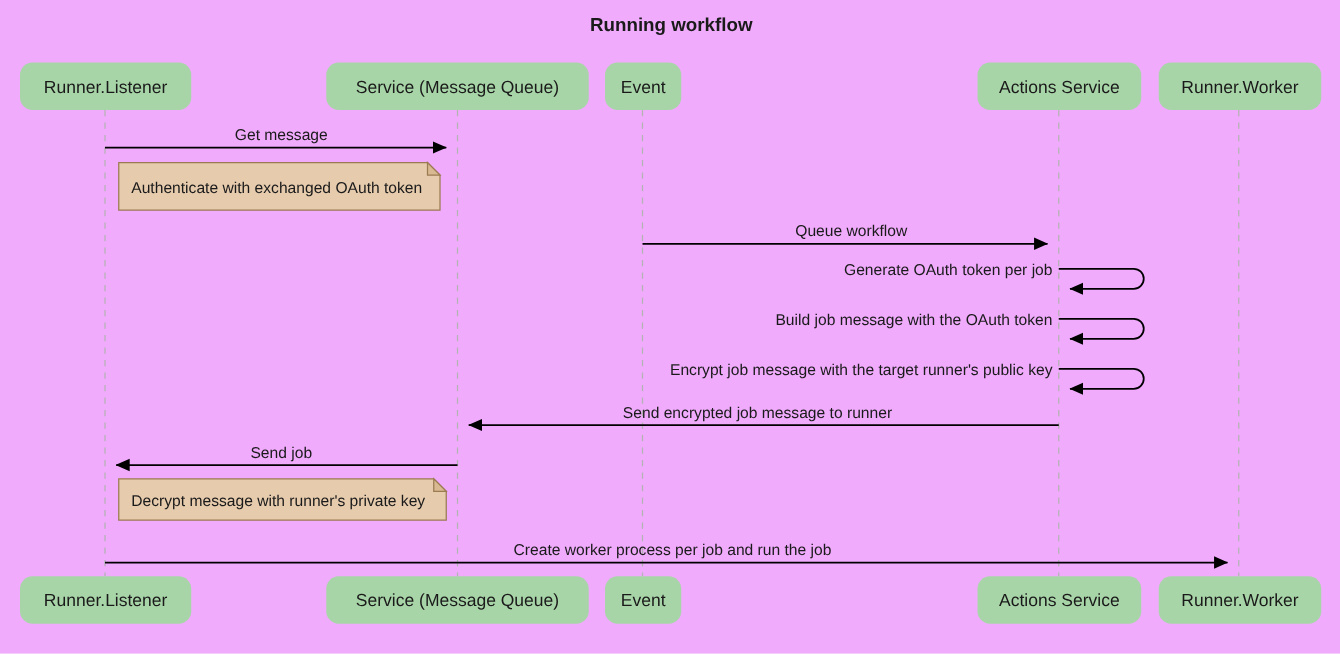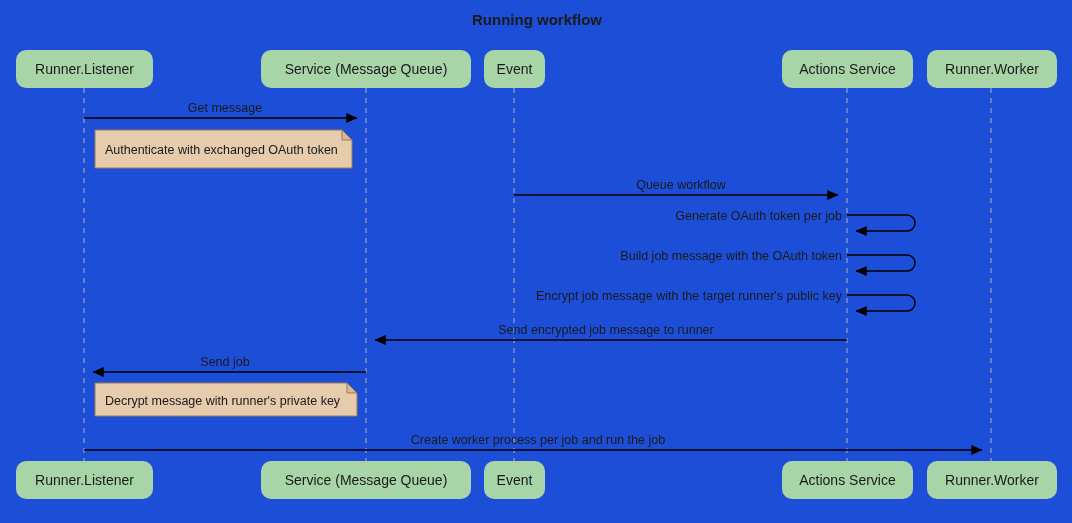--- a/index.html
+++ b/index.html
@@ -10,21 +10,21 @@
   }
   body {
     font-family: "Liberation Sans", sans-serif;
     -webkit-font-smoothing: antialiased;
   }
   #diagram-root {
     position: relative;
     width: 1072px;
     height: 523px;
     overflow: hidden;
-    background: #1d4ed8;
+    background: #f0abfc;
   }
   #diagram-svg {
     position: absolute;
     left: 0;
     top: 0;
     width: 1072px;
     height: 523px;
     display: block;
   }
   .title-text {

